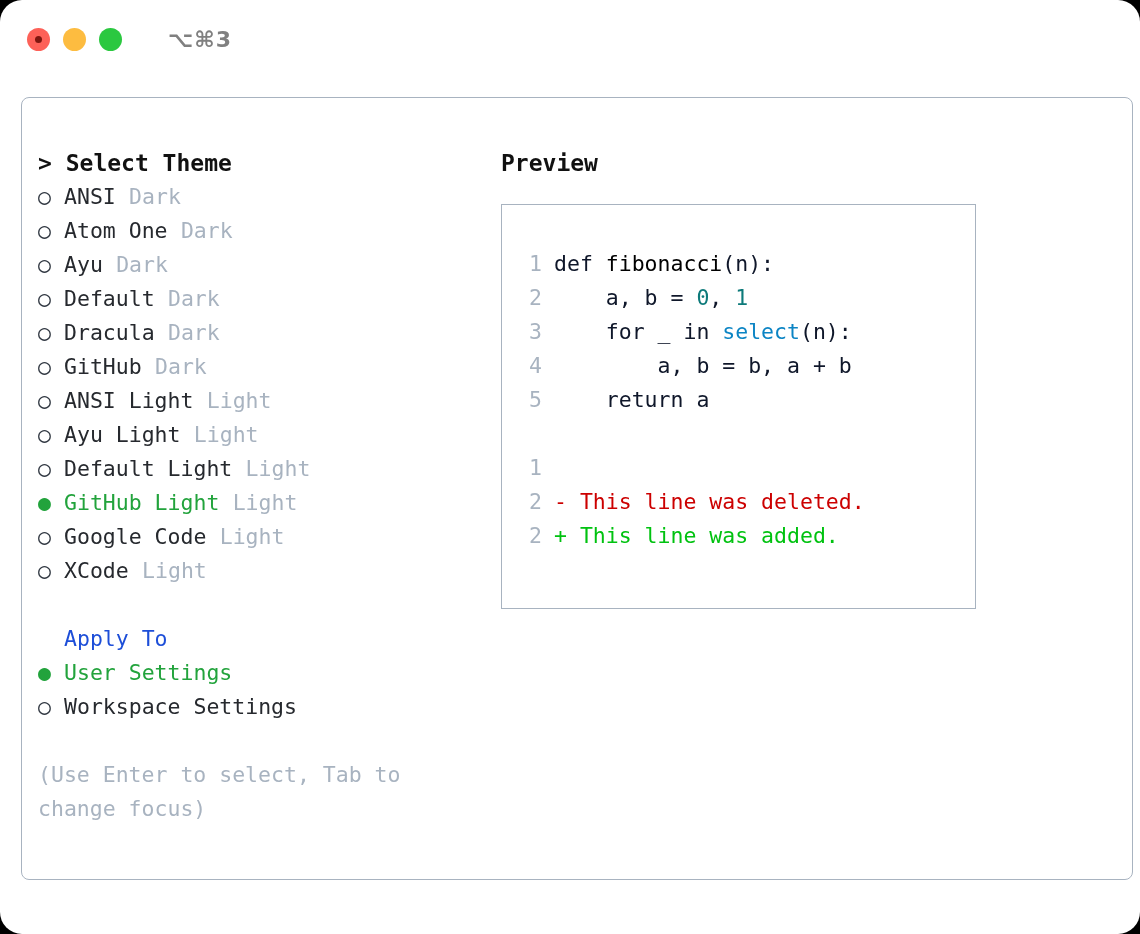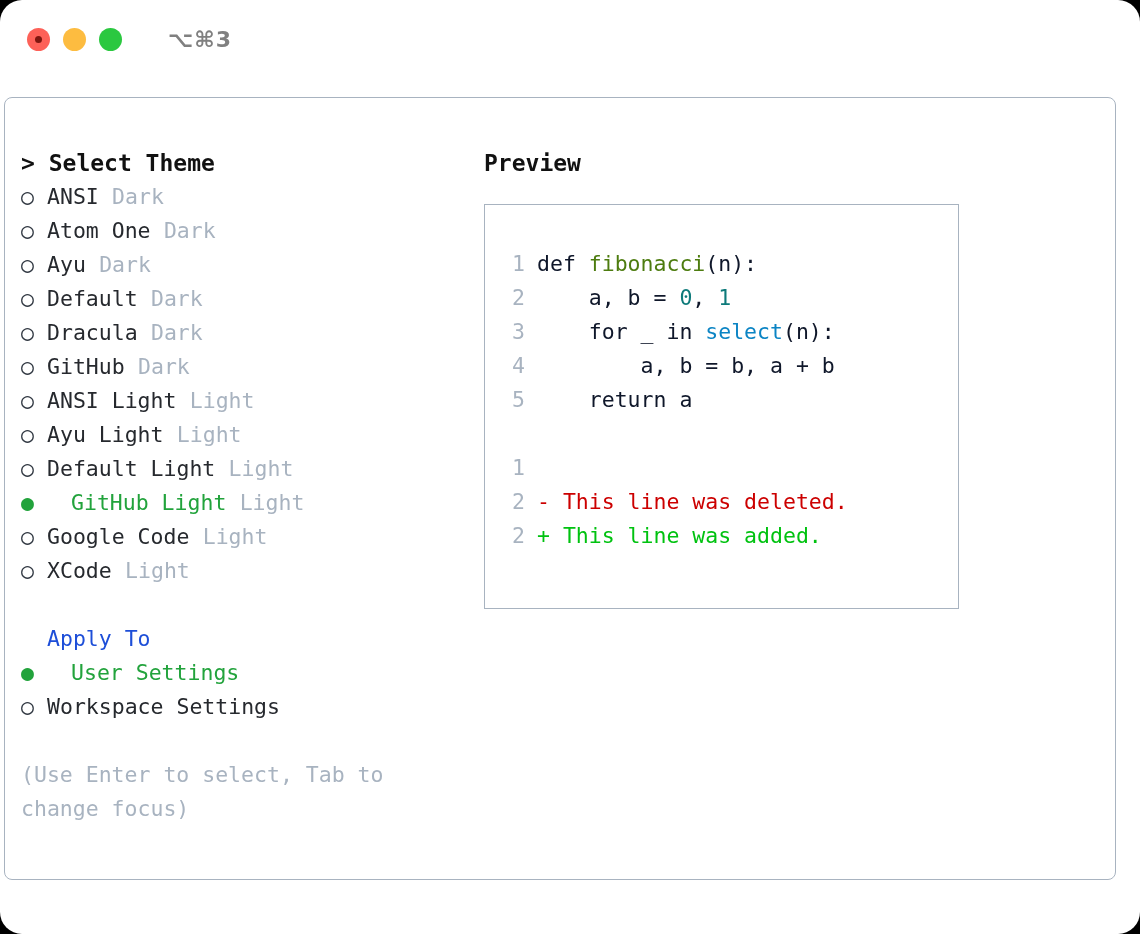--- a/index.html
+++ b/index.html
@@ -70,21 +70,21 @@
     font-family: "DejaVu Sans", "Liberation Sans", sans-serif;
     font-size: 22px;
     font-weight: 700;
     letter-spacing: 1px;
     color: #808080;
   }
 
   
   .panel {
     position: absolute;
-    left: 4px;
+    left: 21px;
     top: 97px;
     width: 1112px;
     height: 783px;
     border: 1.5px solid #a8b3c0;
     border-radius: 8px;
     box-sizing: border-box;
     background: #ffffff;
   }
 
   .panel-inner {
@@ -120,21 +120,21 @@
   }
   .opt-marker {
     display: inline-block;
     width: 26px;
     flex: 0 0 26px;
     color: #333a44;
     font-size: 21.5px;
   }
   .opt-marker.sel { color: #22a33c; }
   .opt-label { color: #26292e; }
-  .opt-label.sel { color: #22a33c; margin-left: 24px; }
+  .opt-label.sel { color: #22a33c; }
   .opt-tag {
     color: #a8b3c0;
     margin-left: 0.62em;
   }
 
   .apply-block { margin-top: 34px; }
   .apply-title {
     font-size: 21.5px;
     color: #1d4ed8;
     line-height: 34px;
@@ -185,21 +185,21 @@
   .ln {
     flex: 0 0 22px;
     width: 22px;
     text-align: right;
     color: #a8b3c0;
     margin-right: 12px;
   }
   .code-text { color: #26292e; }
 
   .tok-plain  { color: #0f172a; }
-  .tok-fn     { color: #4d7c0f; text-align: center; }
+  .tok-fn     { color: #000000; text-align: center; }
   .tok-num    { color: #0d7a7a; }
   .tok-builtin{ color: #0b84c4; }
 
   .diff-gap { height: 34px; }
   .diff-ctx { color: #8a8a8a; }
   .diff-del { color: #cc0000; }
   .diff-add { color: #00c210; }
 </style>
 </head>
 <body>

